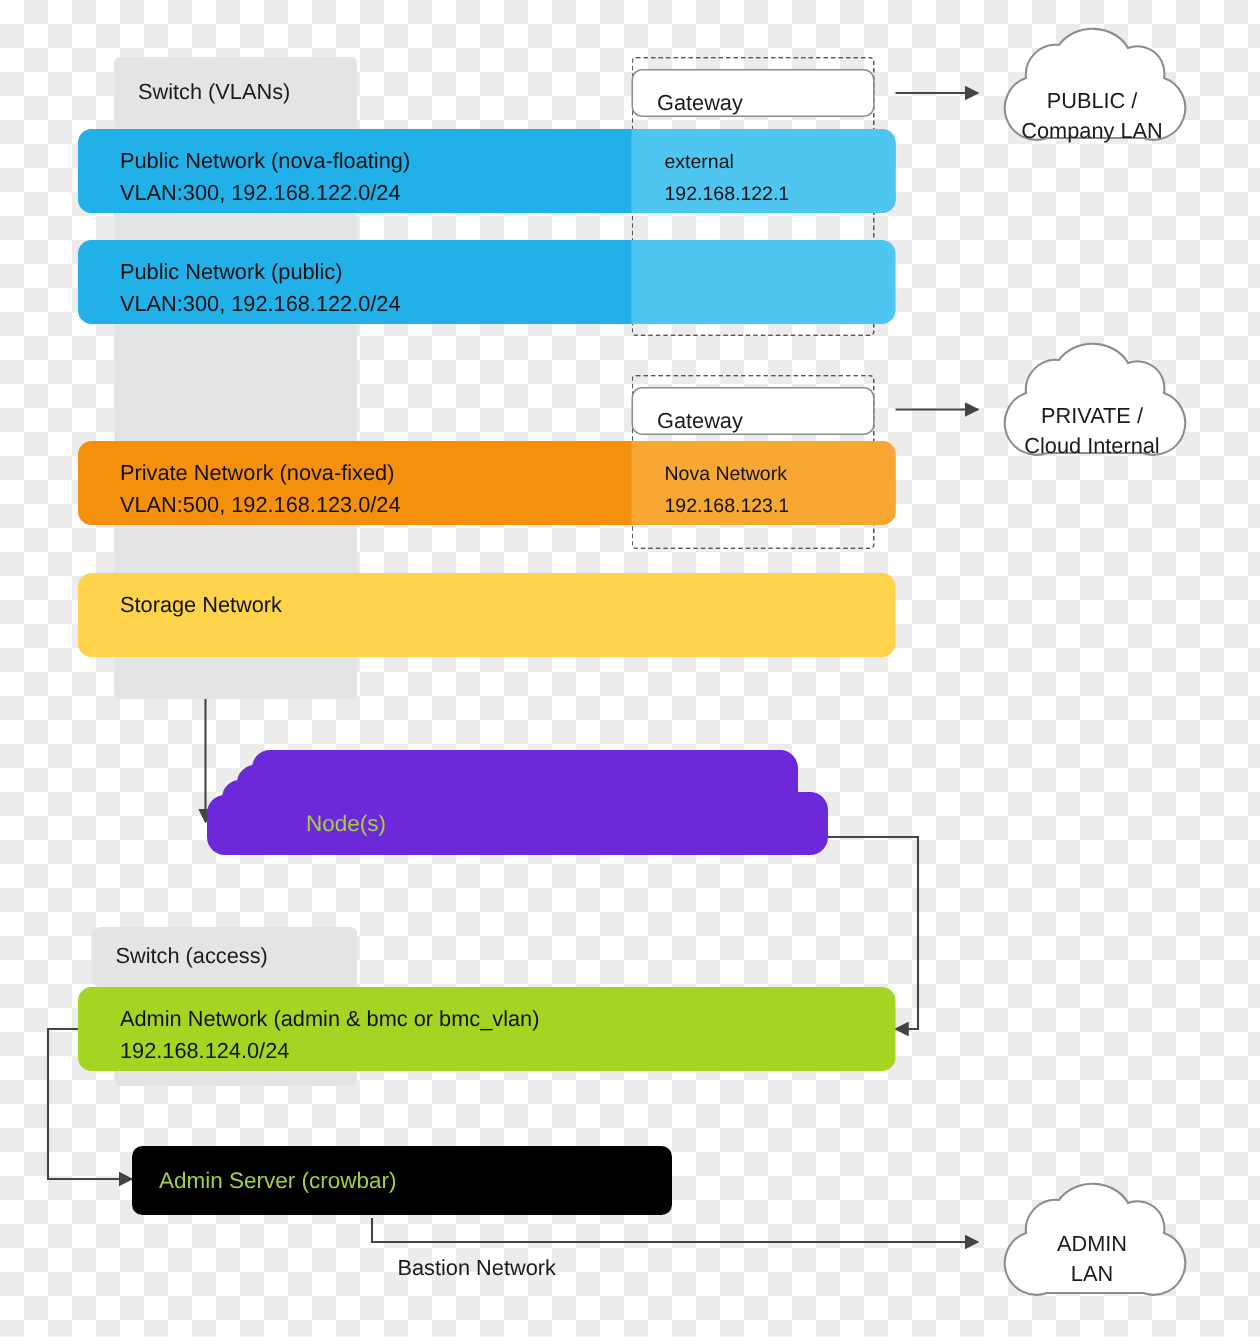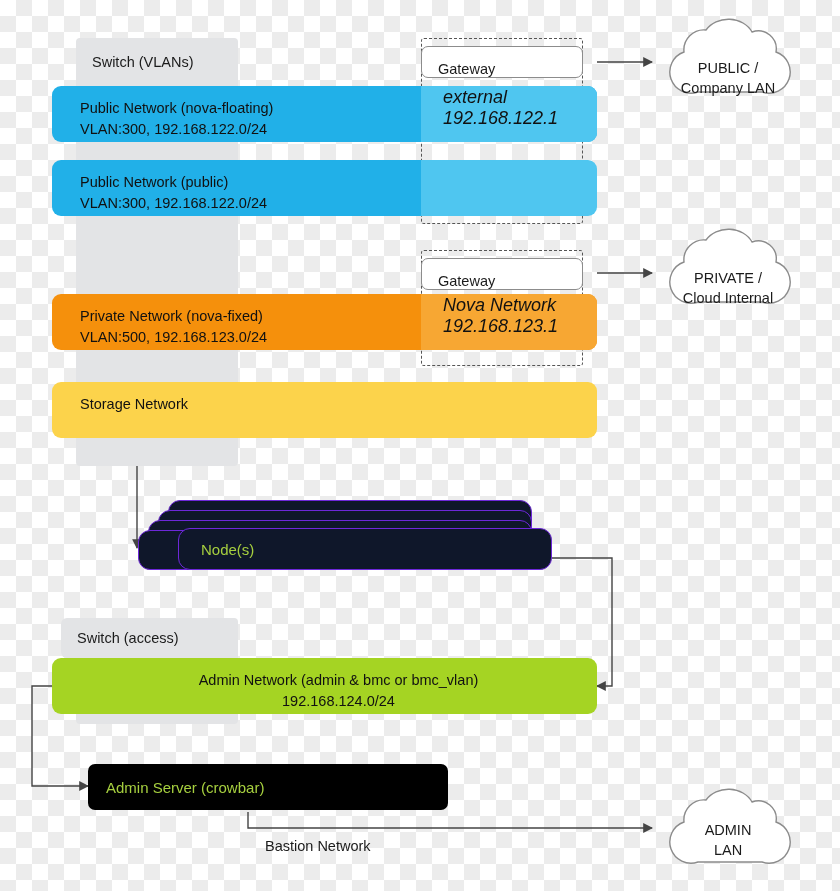--- a/index.html
+++ b/index.html
@@ -33,43 +33,43 @@
     font-size:14.5px;
     line-height:21px;
   }
   .bar .l2{display:block;}
 
   .bar-blue{background:#21b0e8;}
   .bar-blue-light{background:#4fc6f0;}
   .bar-orange{background:#f5900c;}
   .bar-orange-light{background:#f7a733;}
   .bar-yellow{background:#fcd34b;}
-  .bar-green{background:#a5d423;text-align:center;}
+  .bar-green{background:#a5d423;}
 
   
   .gw-box{
     border:1.5px dashed #555;
     border-radius:3px;
     background:transparent;
   }
   .gw-title{
     background:#ffffff;
     border:1.5px solid #8c8c8c;
     border-radius:7px;
     display:flex;align-items:flex-end;padding-left:16px;
     font-size:14.5px;color:#1b1b1b;
   }
   .gw-text{
-    font-size:18px;line-height:21px;color:#111;
-    padding-left:22px;padding-top:1px;font-style:italic;
+    font-size:13px;line-height:21px;color:#111;
+    padding-left:22px;padding-top:11px;
   }
 
   
   .node{
-    background:#0f172a;border:1px solid #6d28d9;border-radius:12px;
+    background:#6d28d9;border:4px solid #6d28d9;border-radius:12px;
   }
   .node-label{
     font-size:15px;color:#a6cf3f;
   }
   .admin-server{
     background:#000000;border-radius:7px;
     display:flex;align-items:center;padding-left:18px;
     font-size:15px;color:#a6cf3f;
   }
 

